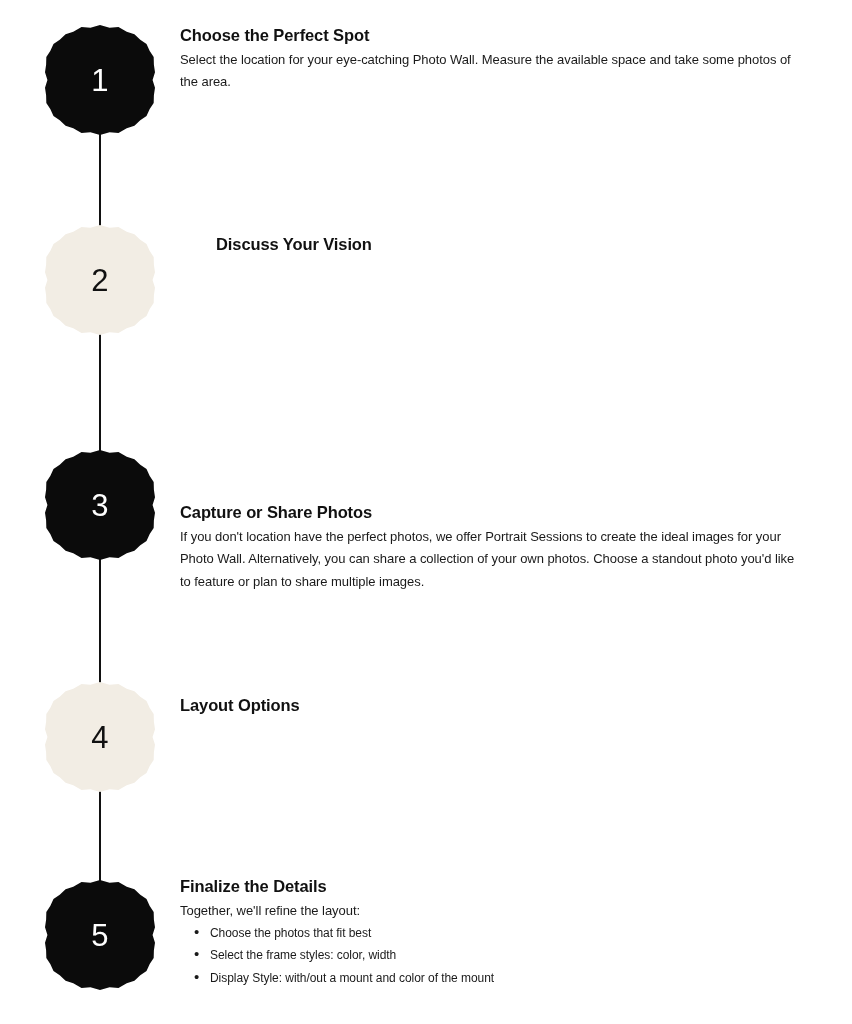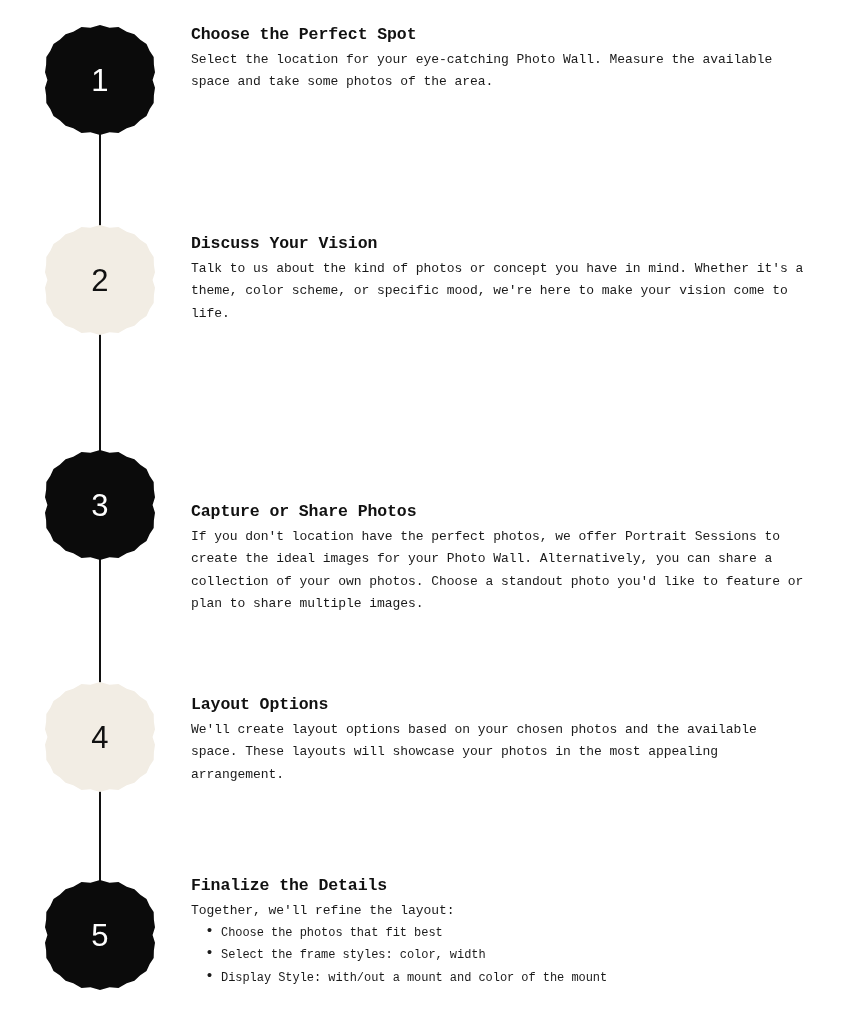--- a/index.html
+++ b/index.html
@@ -74,23 +74,22 @@
     font-size: 31px;
     font-weight: 400;
     line-height: 1;
     letter-spacing: 0.5px;
   }
   .badge.dark  .badge-num { color: #ffffff; }
   .badge.light .badge-num { color: #111111; }
 
   .content {
     position: absolute;
-    left: 191px;
+    left: 180px;
     width: 615px;
-    font-family: Liberation Mono, monospace;
   }
 
   .step-title {
     font-size: 16.5px;
     font-weight: 700;
     line-height: 1.25;
     color: #111111;
     margin: 0 0 3px 0;
     letter-spacing: -0.1px;
   }
@@ -146,23 +145,22 @@
       <p class="step-body">Select the location for your eye-catching Photo Wall. Measure the available space and take some photos of the area.</p>
     </div>
   </div>
 
   <div class="step" style="top:225px;">
     <div class="badge-wrap">
       <div class="badge light" style="background: rgb(242, 237, 228);">
         <span class="badge-num">2</span>
       </div>
     </div>
-    <div class="content" style="top:9px;">
+    <div class="content" style="top:9px;margin-left:36px;">
       <h3 class="step-title">Discuss Your Vision</h3>
-      <p class="step-body">Talk to us about the kind of photos or concept you have in mind. Whether it's a theme, color scheme, or specific mood, we're here to make your vision come to life.</p>
     </div>
   </div>
 
   <div class="step" style="top:450px;">
     <div class="badge-wrap">
       <div class="badge dark" style="background: rgb(11, 11, 11);">
         <span class="badge-num">3</span>
       </div>
     </div>
     <div class="content" style="top:8px;margin-top:44px;">
@@ -172,21 +170,20 @@
   </div>
 
   <div class="step" style="top:682px;">
     <div class="badge-wrap">
       <div class="badge light" style="background: rgb(242, 237, 228);">
         <span class="badge-num">4</span>
       </div>
     </div>
     <div class="content" style="top:13px;">
       <h3 class="step-title">Layout Options</h3>
-      <p class="step-body">We'll create layout options based on your chosen photos and the available space. These layouts will showcase your photos in the most appealing arrangement.</p>
     </div>
   </div>
 
   <div class="step" style="top:880px;">
     <div class="badge-wrap">
       <div class="badge dark" style="background: rgb(11, 11, 11);">
         <span class="badge-num">5</span>
       </div>
     </div>
     <div class="content" style="top:-4px;">

